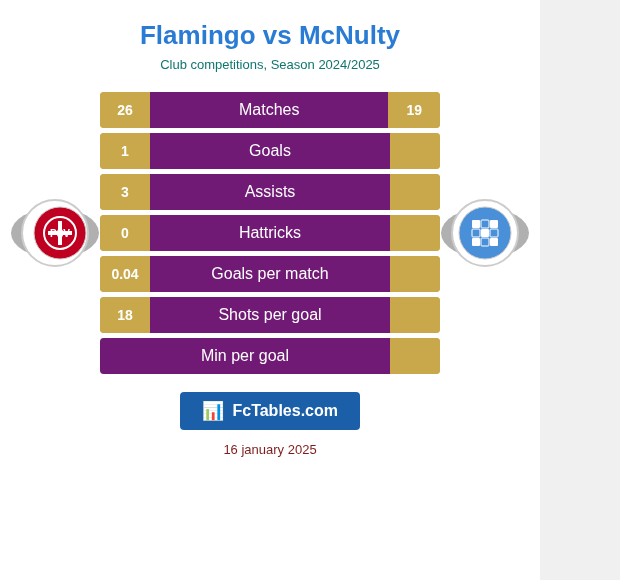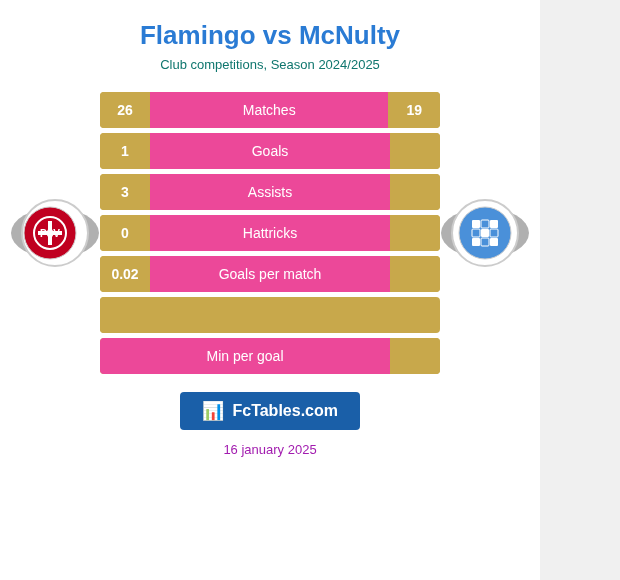--- a/index.html
+++ b/index.html
@@ -72,25 +72,25 @@
       min-width: 50px;
       text-align: center;
       padding: 4px 8px;
       height: 100%;
       display: flex;
       align-items: center;
       justify-content: center;
     }
 
     .stat-label {
-      background: #ec4899;
+      background: #701a75;
       color: #fff;
       flex: 1;
       text-align: center;
-      font-size: 14px;
+      font-size: 16px;
       height: 100%;
       display: flex;
       align-items: center;
       justify-content: center;
     }
 
     .stat-right-val {
       background: #c8a84b;
       color: #fff;
       font-weight: bold;
@@ -125,21 +125,21 @@
       gap: 8px;
     }
 
     .fc-tables-banner .chart-icon {
       font-size: 18px;
     }
 
     .date-footer {
       margin-top: 12px;
       font-size: 13px;
-      color: #a21caf;
+      color: #7f1d1d;
       text-align: center;
     }
 
     .logo-container {
       position: relative;
       width: 90px;
       height: 90px;
       display: flex;
       align-items: center;
       justify-content: center;
@@ -147,21 +147,21 @@
 
     
     .psv-circle {
       width: 68px;
       height: 68px;
       border-radius: 50%;
       background: white;
       border: 2px solid #ccc;
       display: flex;
       align-items: center;
-      justify-content: flex-start;
+      justify-content: flex-end;
       z-index: 2;
       position: relative;
     }
 
     .pec-circle {
       width: 68px;
       height: 68px;
       border-radius: 50%;
       background: white;
       border: 2px solid #ccc;
@@ -224,26 +224,28 @@
         <div class="stat-right-val"></div>
       </div>
 
       <div class="stat-row">
         <div class="stat-left-val">0</div>
         <div class="stat-label">Hattricks</div>
         <div class="stat-right-val"></div>
       </div>
 
       <div class="stat-row">
-        <div class="stat-left-val">0.02</div>
+        <div class="stat-left-val">0.04</div>
         <div class="stat-label">Goals per match</div>
         <div class="stat-right-val"></div>
       </div>
 
       <div class="stat-row">
+        <div class="stat-left-val">18</div>
+        <div class="stat-label">Shots per goal</div>
         <div class="stat-right-val"></div>
       </div>
 
       <div class="stat-row">
         <div class="stat-label">Min per goal</div>
         <div class="stat-right-val"></div>
       </div>
     </div>
 
     <div class="logo-container">

